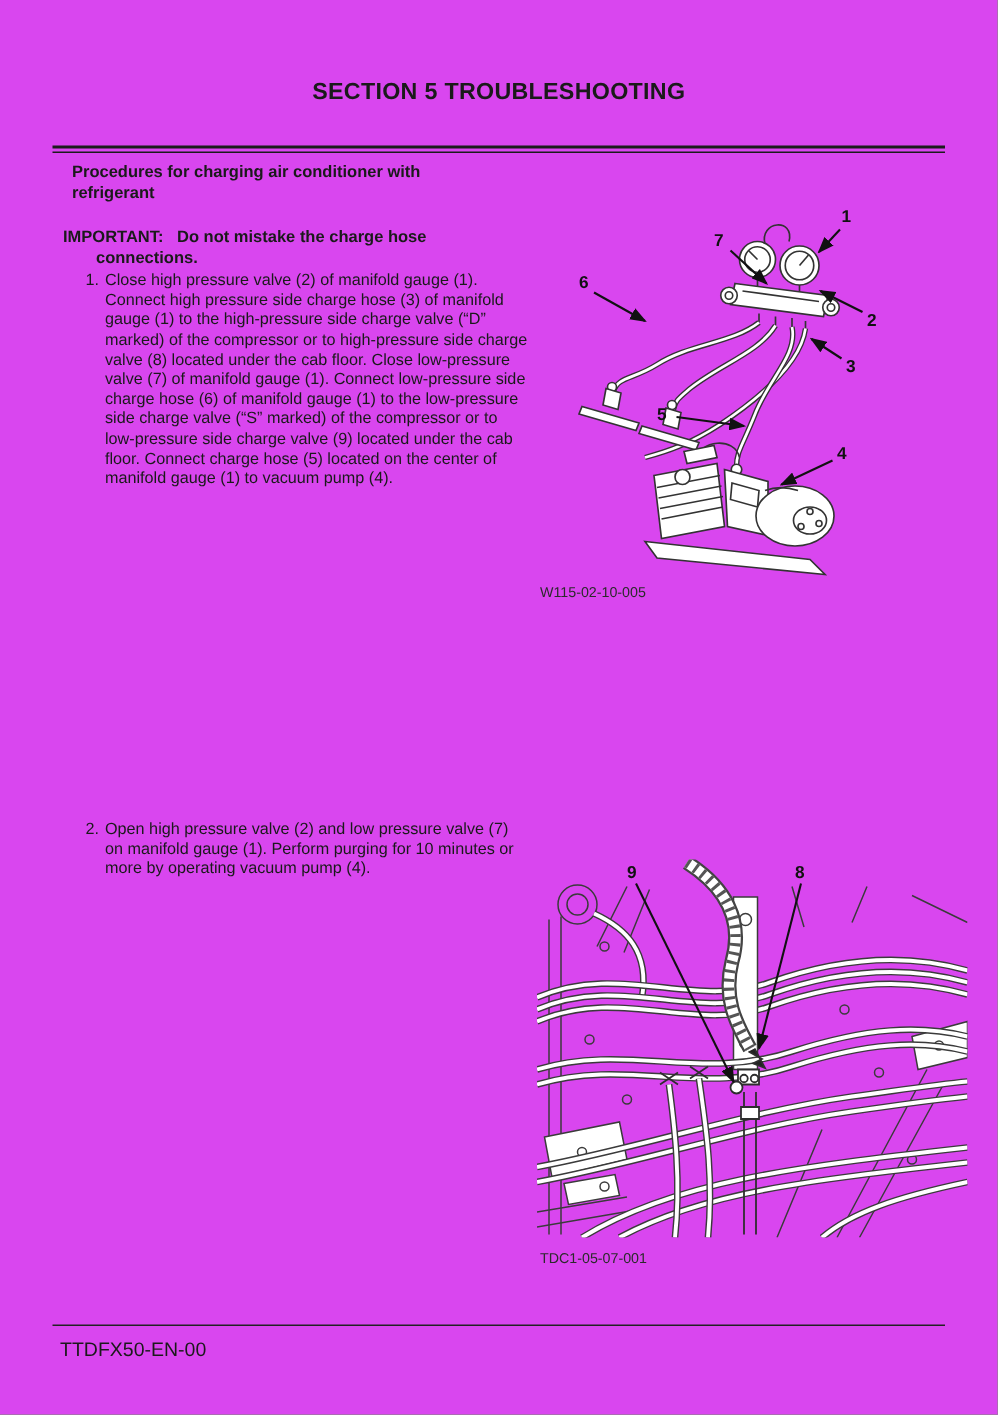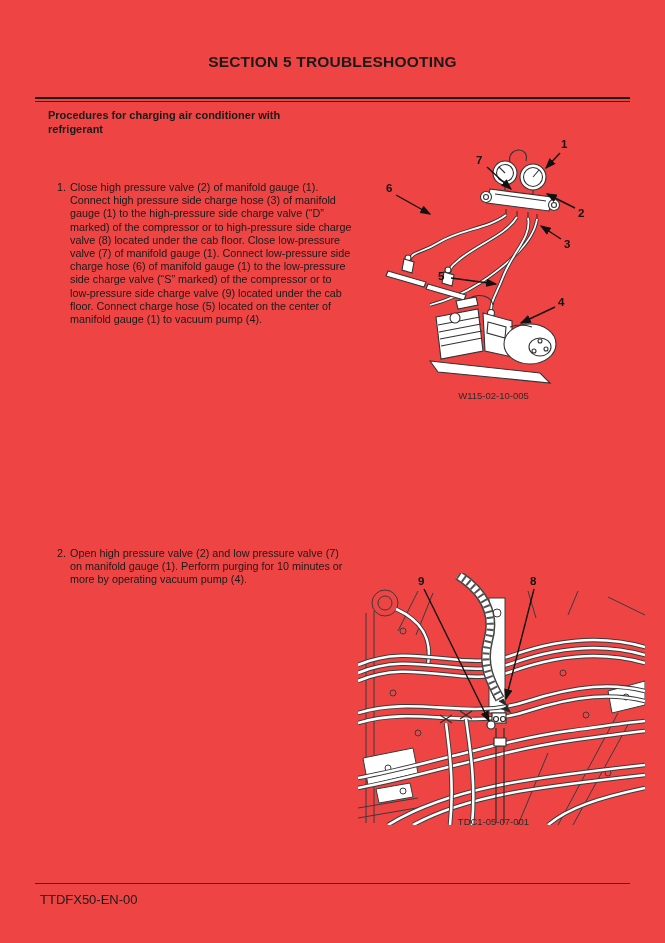--- a/index.html
+++ b/index.html
@@ -1,18 +1,18 @@
 <!DOCTYPE html>
 <html><head>
 <meta charset="utf-8">
 <style>
   html,body{margin:0;padding:0;background:#888;}
   .page{
     position:relative; width:665px; height:943px; margin:0 auto;
-    background:#ef4444; color:#1a1a1a;
+    background:#d946ef; color:#1a1a1a;
     font-family:"Liberation Sans", sans-serif;
     overflow:hidden;
   }
   .section-title{
     position:absolute; top:53px; left:0; width:100%;
     text-align:center; font-size:15.5px; font-weight:bold; letter-spacing:.2px;
   }
   .group-title{
     position:absolute; top:79px; left:0; width:100%;
     text-align:center; font-size:12.5px; font-weight:bold;
@@ -37,44 +37,45 @@
     font-size:10.8px; line-height:13.2px;
   }
   .step .num{width:13px; flex:none;}
   .step .txt{width:283px;}
   .step1{top:181px;}
   .step2{top:547px;}
   .fig{position:absolute;}
   .fig1{left:360px; top:131px;}
   .fig2{left:358px; top:573px;}
   .fig-label{
-    position:absolute; left:360px; width:267px; text-align:center;
+    position:absolute; left:360px; width:267px; text-align:left;
     font-size:9.5px; color:#2b2b2b;
   }
   .fig1-label{top:390px;}
-  .fig2-label{top:816px;}
+  .fig2-label{top:834px;}
   .footer-rule{
     position:absolute; top:883px; left:35px; width:595px;
     border-top:1.2px solid #222;
   }
   .footer-doc{position:absolute; top:892px; left:40px; font-size:13px;}
   .footer-page{position:absolute; top:890px; left:0; width:100%; text-align:center; font-size:11.5px;}
   .callout{font-size:11.5px; font-weight:bold; fill:#111;}
   svg{display:block;}
 </style>
 </head>
 <body>
 
 <div class="page">
 
   <div class="section-title">SECTION 5 TROUBLESHOOTING</div>
   <div class="rule-double"></div>
 
   <div class="heading">Procedures for charging air conditioner with refrigerant</div>
 
+  <div class="important"><span class="label">IMPORTANT:</span><span>Do not mistake the charge hose connections.</span></div>
 
   <div class="step step1">
     <span class="num">1.</span>
     <span class="txt">Close high pressure valve (2) of manifold gauge (1). Connect high pressure side charge hose (3) of manifold gauge (1) to the high-pressure side charge valve (“D” marked) of the compressor or to high-pressure side charge valve (8) located under the cab floor. Close low-pressure valve (7) of manifold gauge (1). Connect low-pressure side charge hose (6) of manifold gauge (1) to the low-pressure side charge valve (“S” marked) of the compressor or to low-pressure side charge valve (9) located under the cab floor. Connect charge hose (5) located on the center of manifold gauge (1) to vacuum pump (4).</span>
   </div>
 
   <div class="step step2">
     <span class="num">2.</span>
     <span class="txt">Open high pressure valve (2) and low pressure valve (7) on manifold gauge (1). Perform purging for 10 minutes or more by operating vacuum pump (4).</span>
   </div>

